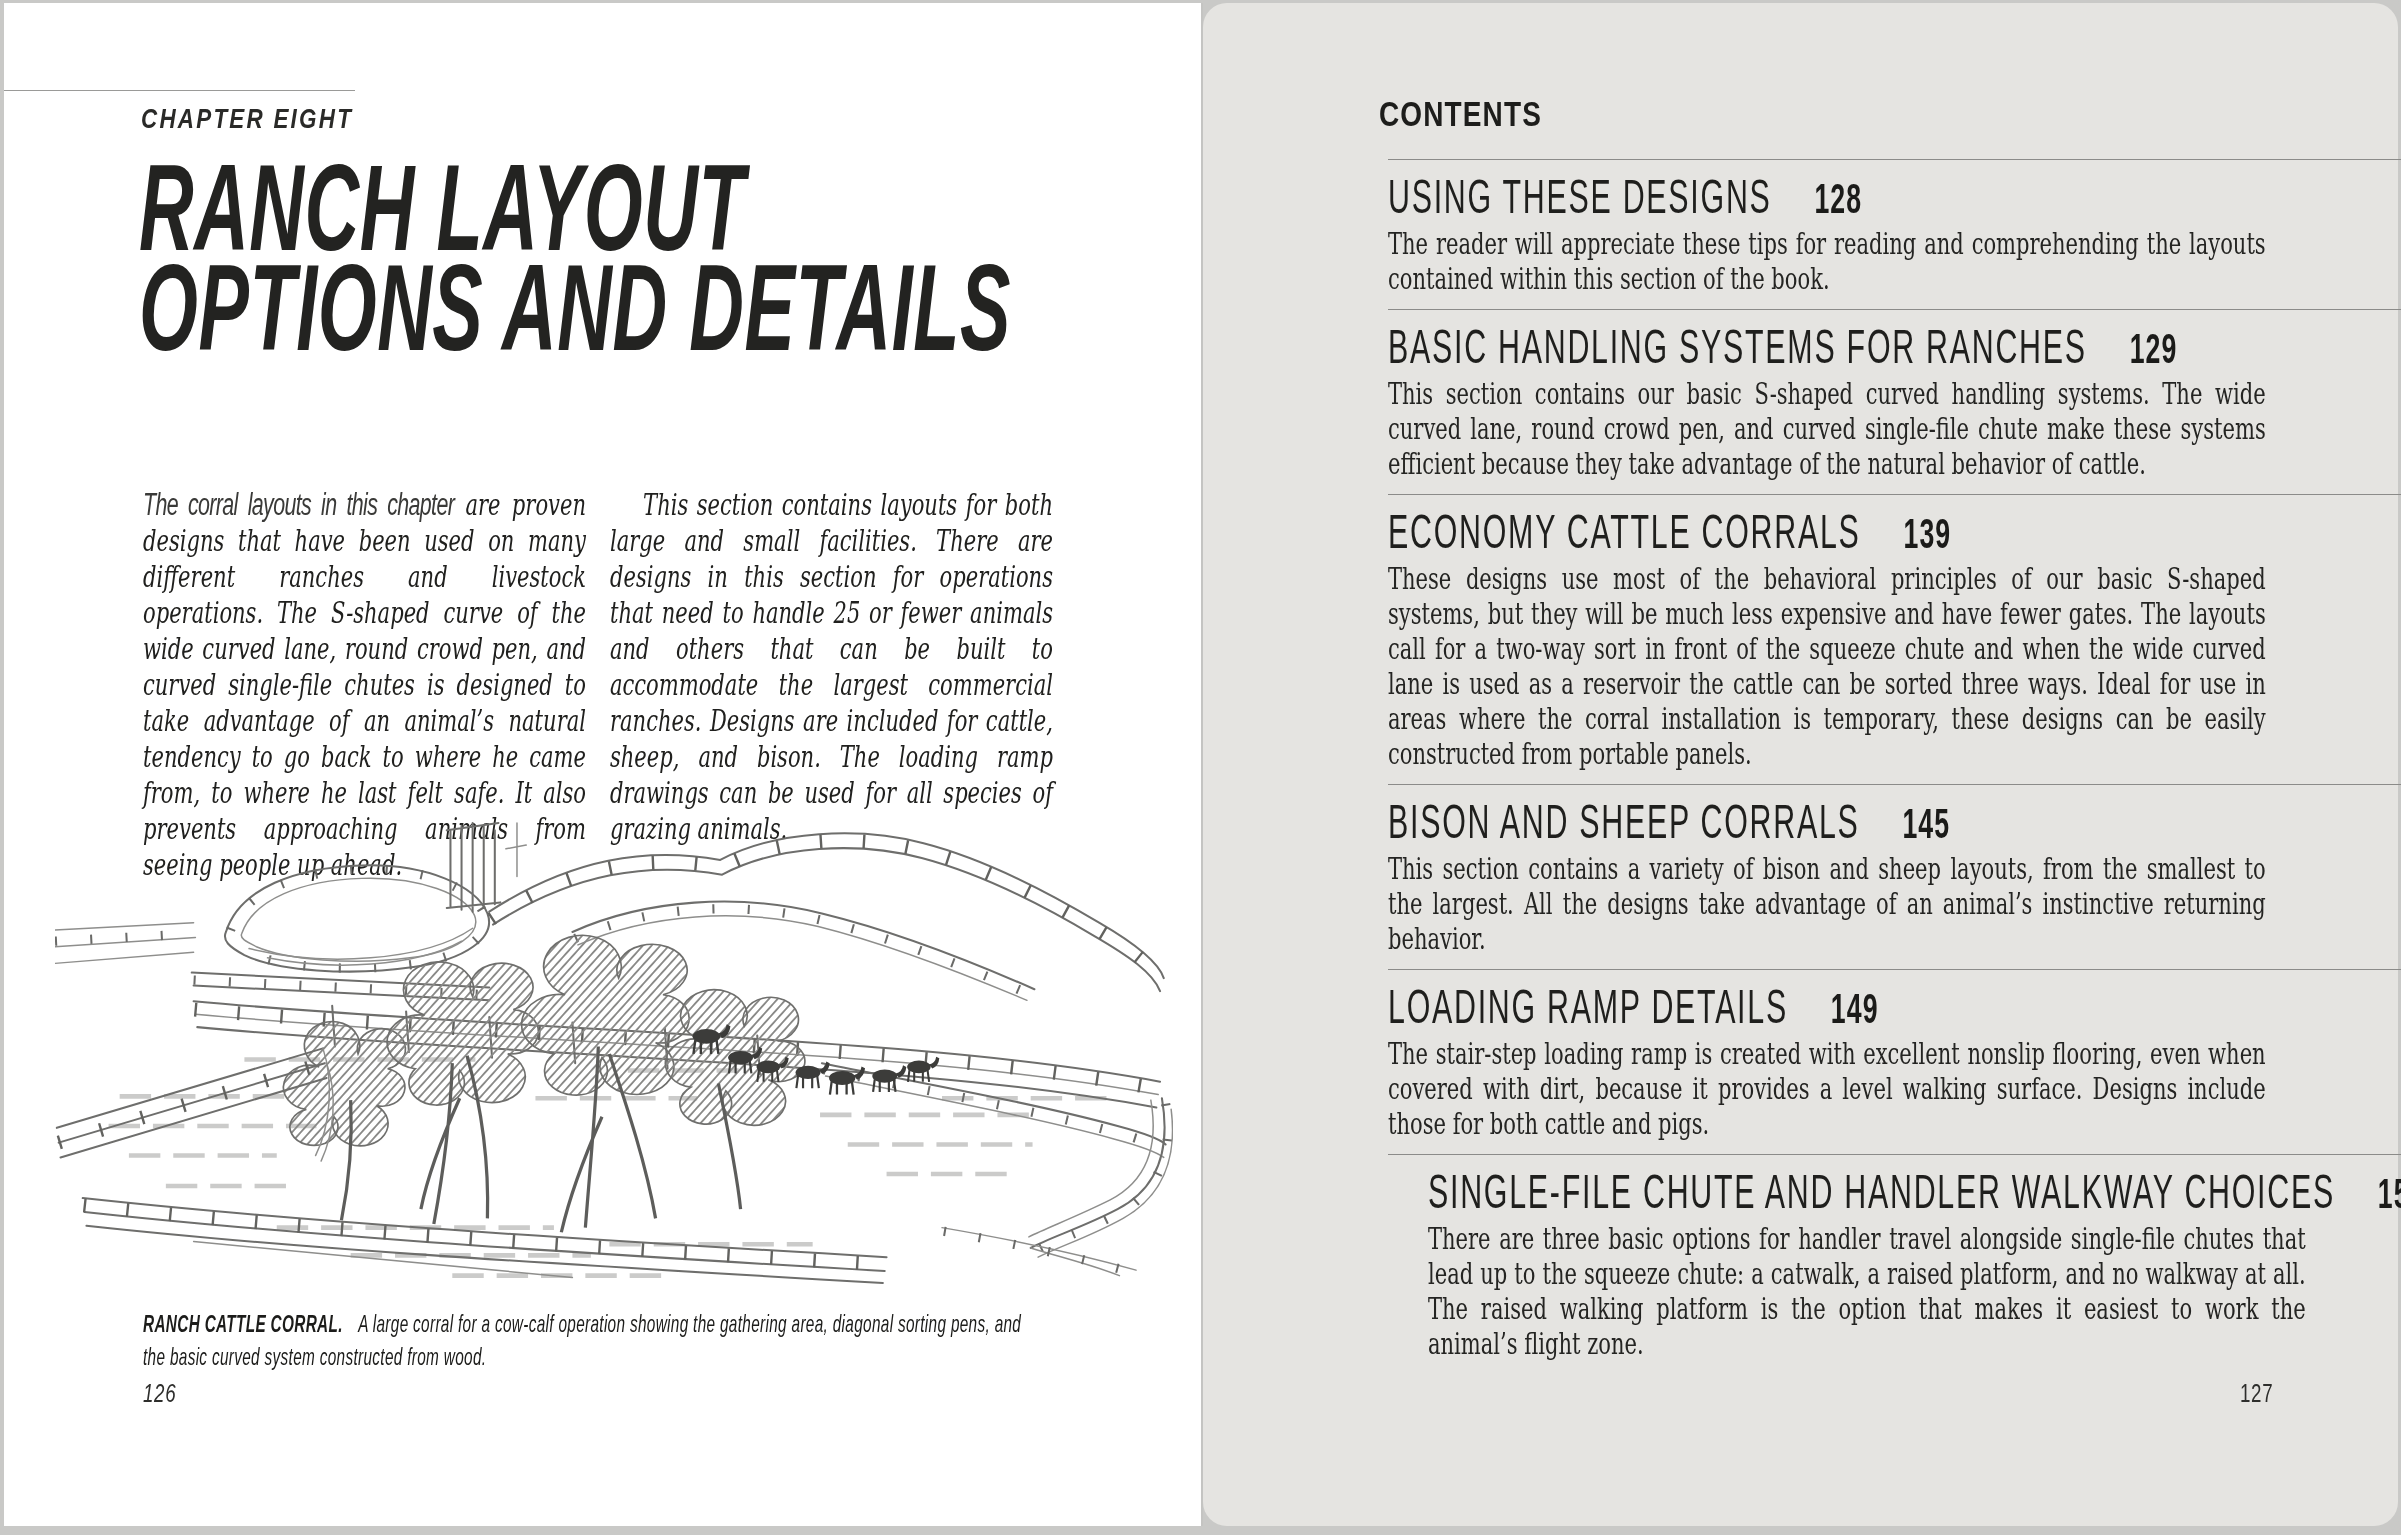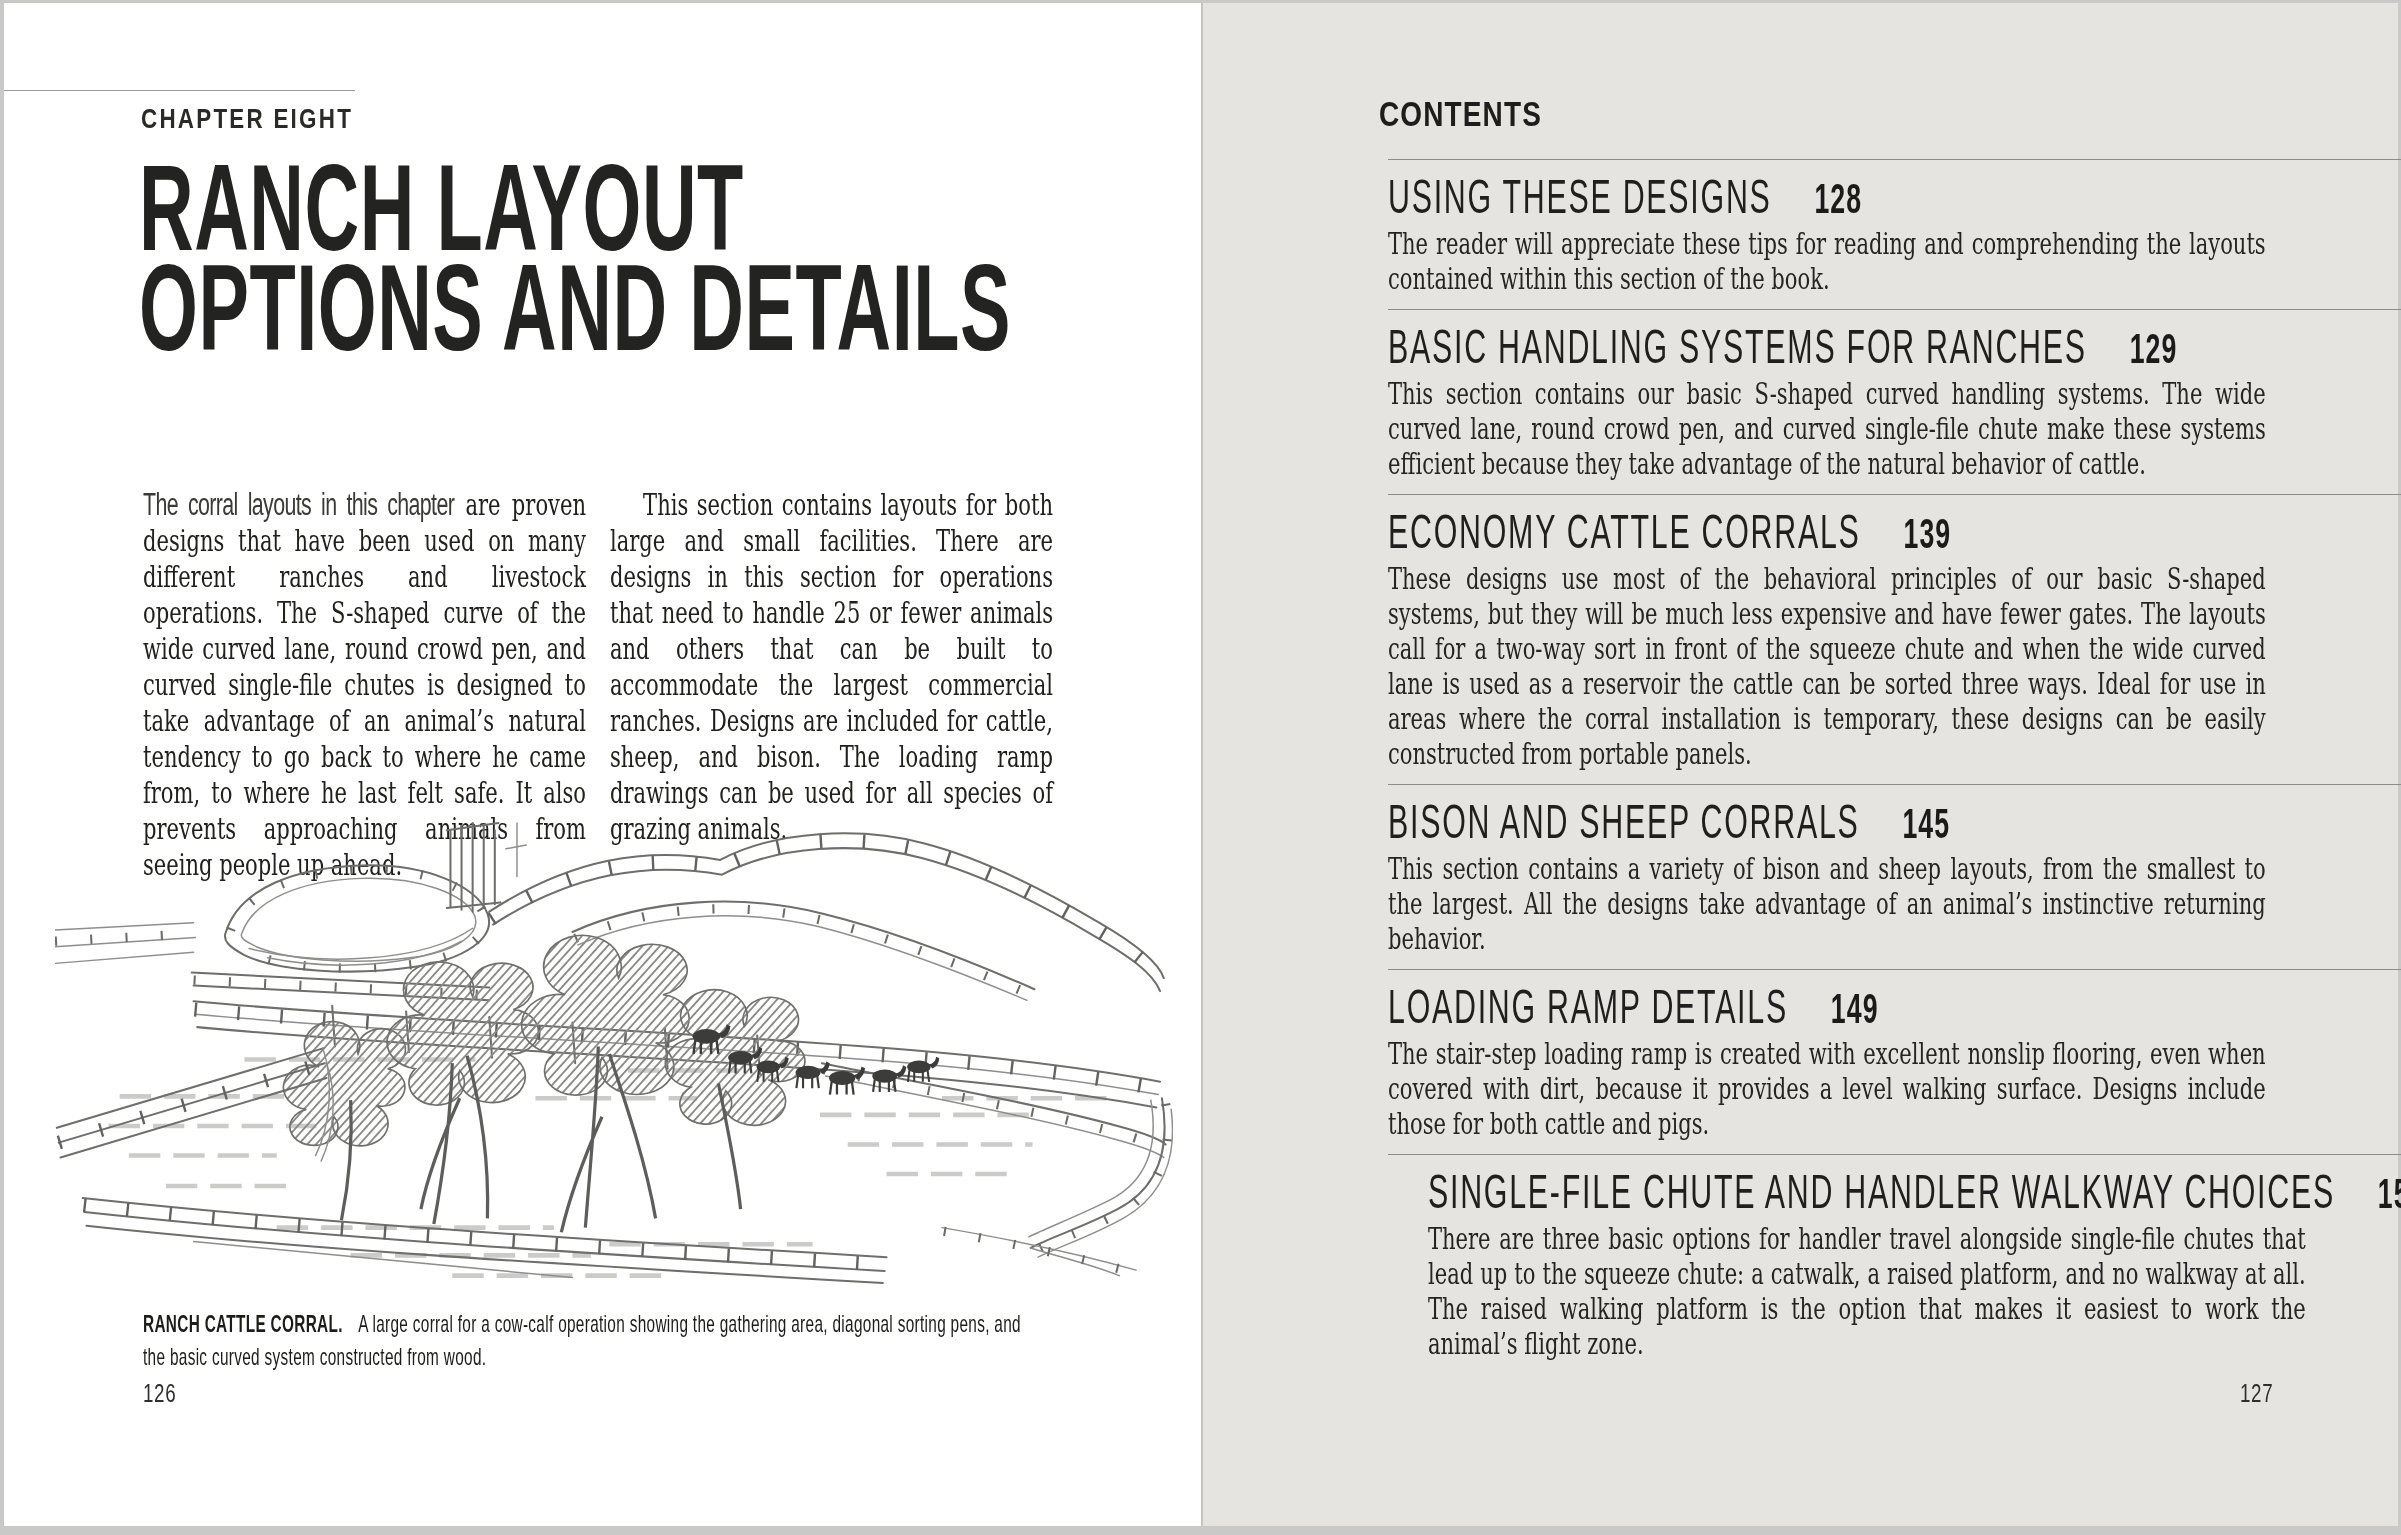--- a/index.html
+++ b/index.html
@@ -1,20 +1,20 @@
 <!DOCTYPE html>
 <html style="font-size:14.8px"><head>
 <meta charset="utf-8">
 <style>
   html,body{margin:0;padding:0;background:#c9c9c7;}
   #spread{position:relative;width:2401px;height:1536px;background:#c9c9c7;overflow:hidden;
           font-family:"Liberation Sans",sans-serif;color:#1f1f1d;}
   .page{position:absolute;top:2.8px;height:1523px;}
-  #left-page{left:3.7px;width:1197px;background:#ffffff;}
-  #right-page{left:1203px;width:1195px;background:#e5e4e1;}
+  #left-page{left:3.7px;width:1197px;background:#ffffff;font-style:italic;}
+  #right-page{left:1203px;width:1195px;background:#e5e4e1;border-radius:24px;}
   #gutter{position:absolute;top:2.8px;left:1201px;width:1.8px;height:1523px;background:#c4c4c2;}
 
   
   #chapter-rule{position:absolute;left:0;top:87px;width:351px;height:0;border-top:1.8px solid #9a9a98;}
   #chapter-label{position:absolute;left:137px;top:100px;font-size:28px;font-weight:700;
                  letter-spacing:2.8px;color:#2a2a28;transform:scaleX(.8);transform-origin:top left;}
   #chapter-title{position:absolute;left:135px;top:155px;font-weight:700;font-size:122px;
                  line-height:100px;letter-spacing:0.9px;color:#232321;transform:scaleX(.62);
                  transform-origin:top left;white-space:nowrap;}
   #chapter-title .tline{display:block;}

